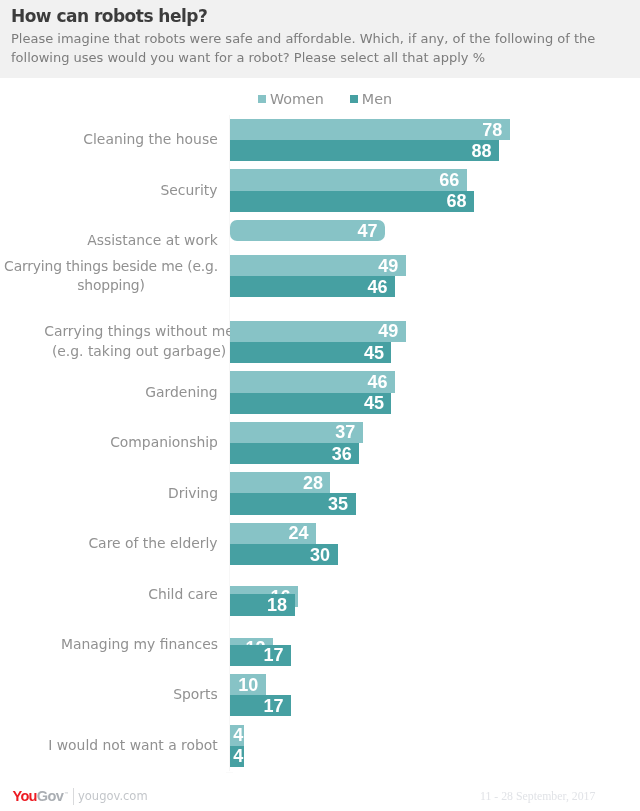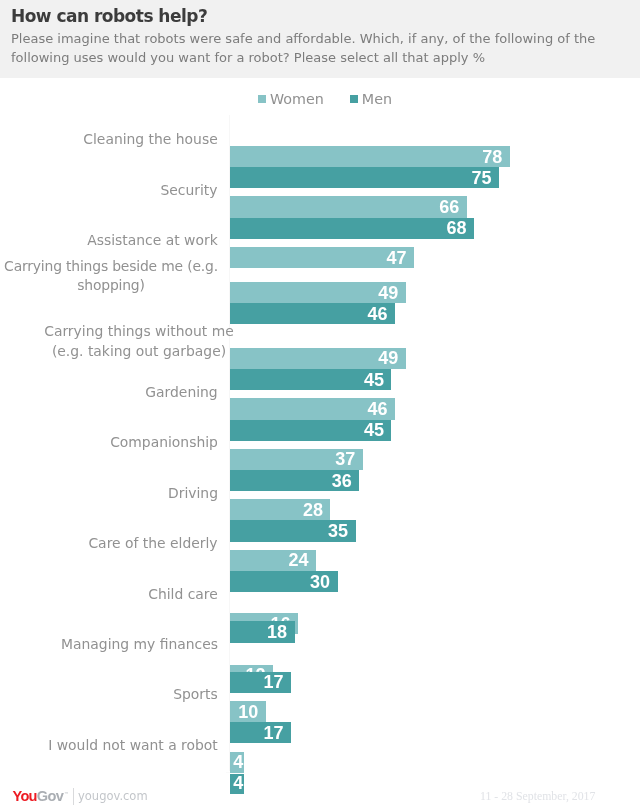--- a/index.html
+++ b/index.html
@@ -21,21 +21,21 @@
   .swatch { width:8px; height:8px; margin-right:4px; }
   .legend-label { font-size:14.3px; color:#909090; }
   .legend-gap { width:26px; }
   .plot { position:absolute; left:0; top:115px; width:640px; height:656px; }
   .axis-line { position:absolute; left:229px; top:0; width:1px; height:656px; background:#f7f7f7; }
   .axis-tick { position:absolute; left:226px; top:657px; width:7px; height:1px; background:#fafafa; }
   .group { position:absolute; left:0; width:640px; }
   .cat-label { position:absolute; left:-4px; width:222px; font-size:13.9px; color:#919191;
                line-height:19.7px; text-align:right; }
   .cat-label-inner { display:inline-block; text-align:center; max-width:222px; }
-  .bar { position:absolute; left:230px; height:21.2px;margin-top:27px; }
+  .bar { position:absolute; left:230px; height:21.2px; }
   .bar-value { position:absolute; right:7.5px; top:50%; transform:translateY(-50%);
                font-size:18px; font-weight:bold; color:#ffffff; line-height:18px;
                font-family:"Liberation Sans", sans-serif; letter-spacing:0px; }
   .footer { position:absolute; left:0; top:773px; width:640px; height:38px;padding-left:28px; }
   .footer-sep { position:absolute; left:0; top:0px; width:640px; height:1px; background:#ffffff; }
   .brand { position:absolute; left:12.5px; top:16.2px; font-size:14.6px; font-weight:bold;
            font-family:"Liberation Sans", sans-serif; letter-spacing:-0.72px; line-height:15px; }
   .brand-you { color:#ed1b23; }
   .brand-gov { color:#aaaeb3; }
   .brand-tm { position:absolute; left:64px; top:18.5px; font-size:5px; color:#b4b8bd; line-height:5px; }
@@ -67,35 +67,35 @@
 
 <div class="plot" id="plot">
   <div class="axis-line"></div>
   <div class="axis-tick"></div>
 <div class="group" style="top: 0px; height: 50.4615px;">
       <div class="cat-label" style="top: 15.3792px;"><span class="cat-label-inner" style="width: 135px;">Cleaning the house</span></div>
       <div class="bar" style="top: 4.03077px; width: 279.864px; background: rgb(135, 195, 198);">
         <span class="bar-value">78</span>
       </div>
       <div class="bar" style="top: 25.2308px; width: 269.1px; background: rgb(70, 160, 162);">
-        <span class="bar-value">75</span>
+        <span class="bar-value">88</span>
       </div>
     </div>
     <div class="group" style="top: 50.4615px; height: 50.4615px;">
       <div class="cat-label" style="top: 15.3792px;"><span class="cat-label-inner" style="width: 58px;">Security</span></div>
       <div class="bar" style="top: 4.03077px; width: 236.808px; background: rgb(135, 195, 198);">
         <span class="bar-value">66</span>
       </div>
       <div class="bar" style="top: 25.2308px; width: 243.984px; background: rgb(70, 160, 162);">
         <span class="bar-value">68</span>
       </div>
     </div>
     <div class="group" style="top: 100.923px; height: 50.4615px;">
       <div class="cat-label" style="top: 15.3792px;"><span class="cat-label-inner" style="width: 131px;">Assistance at work</span></div>
-      <div class="bar" style="top: 4.03077px; width: 184px; background: rgb(135, 195, 198);">
+      <div class="bar" style="top: 4.03077px; width: 155px; background: rgb(135, 195, 198); border-radius: 7px;">
         <span class="bar-value">47</span>
       </div>
     </div>
     <div class="group" style="top: 136px; height: 50.4615px;">
       <div class="cat-label" style="top: 5.52764px;"><span class="cat-label-inner" style="letter-spacing: -0.176px; width: 214px;">Carrying things beside me (e.g. shopping)</span></div>
       <div class="bar" style="top: 4.03077px; width: 175.812px; background: rgb(135, 195, 198);">
         <span class="bar-value">49</span>
       </div>
       <div class="bar" style="top: 25.2308px; width: 165.048px; background: rgb(70, 160, 162);">
         <span class="bar-value">46</span>

